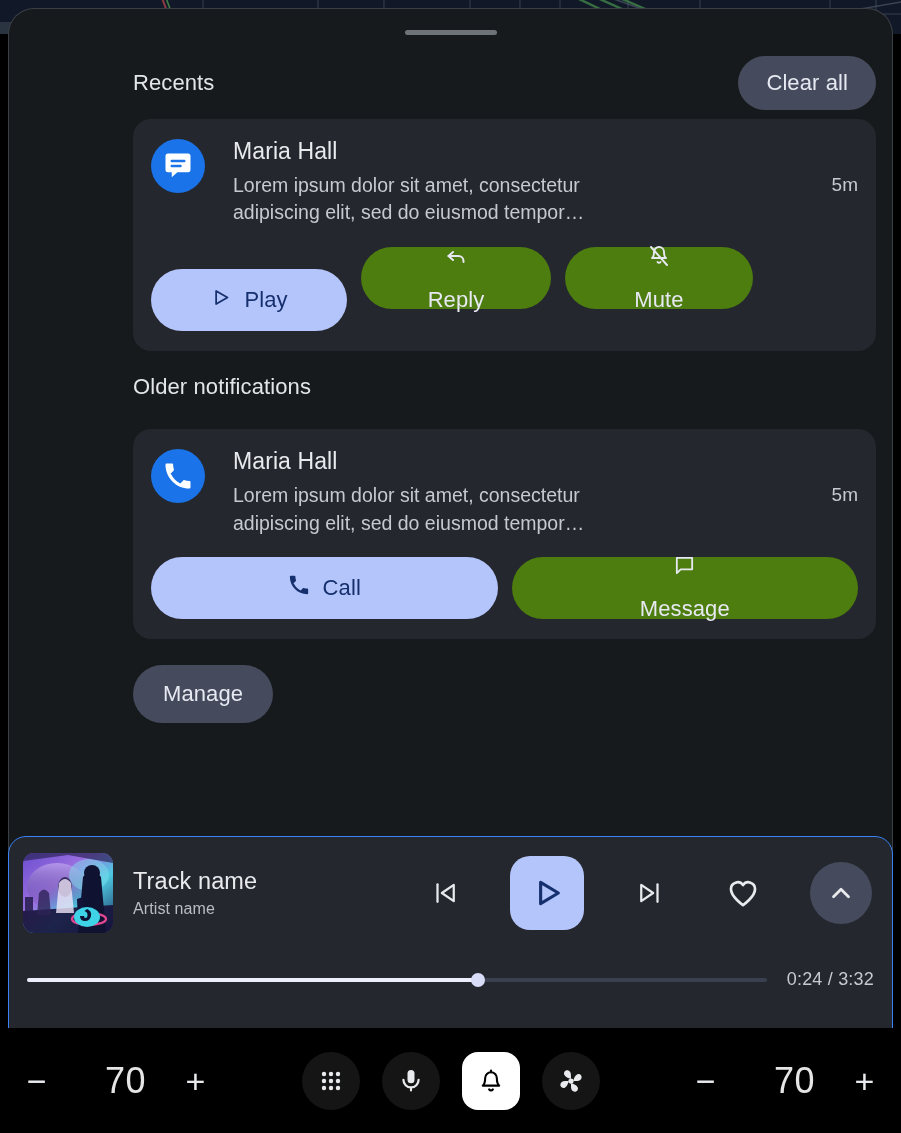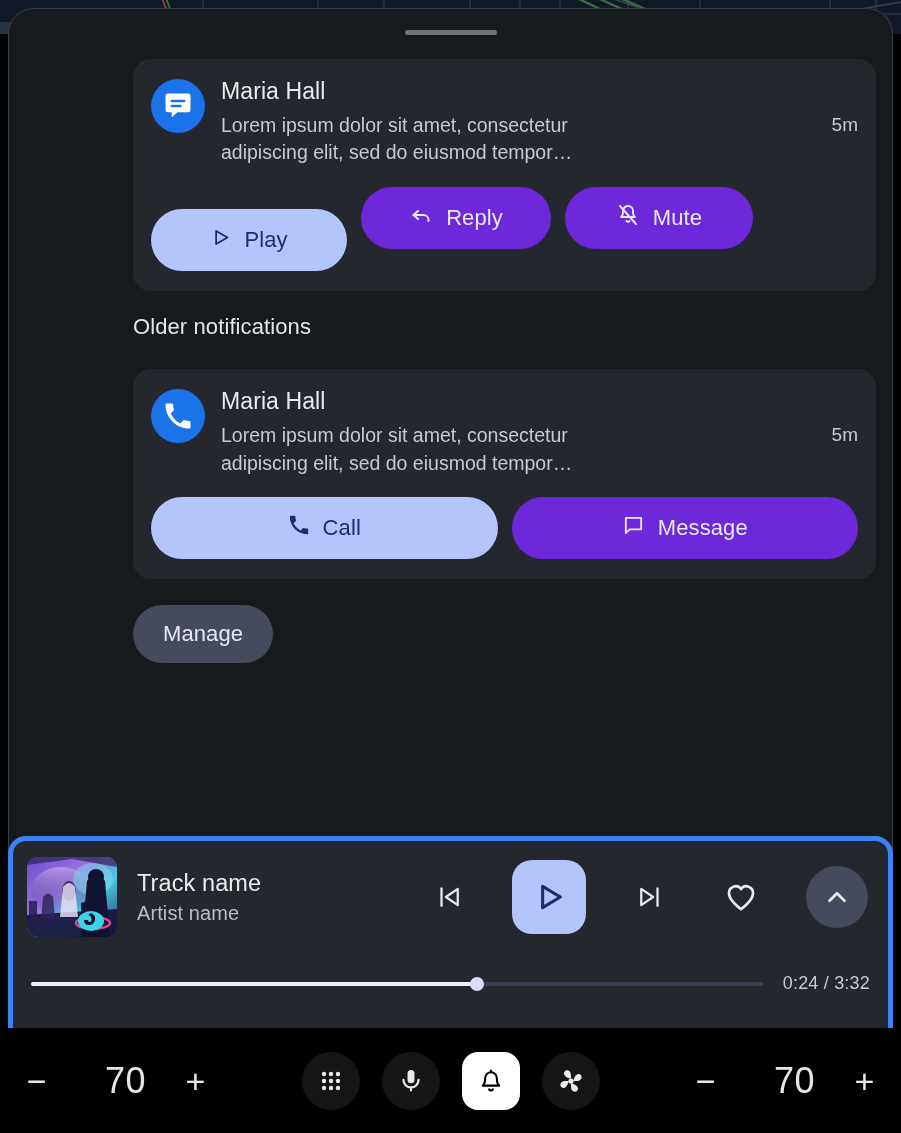--- a/index.html
+++ b/index.html
@@ -93,21 +93,21 @@
   .card {
     background: #24272e;
     border-radius: 18px;
     padding: 18px 18px 20px 18px;
     margin-top: 6px;
   }
 
   .card-head {
     display: flex;
     align-items: flex-start;
-    gap: 16px;
+    gap: 28px;
   }
 
   .avatar {
     flex: 0 0 auto;
     width: 54px;
     height: 54px;
     border-radius: 50%;
     background: #1a73e8;
     display: flex;
     align-items: center;
@@ -161,21 +161,21 @@
     height: 62px;
     border: none;
     border-radius: 34px;
     font-size: 22px;
     font-family: "Liberation Sans", sans-serif;
     cursor: pointer;
     padding: 0 26px;
     letter-spacing: .1px;
   }
   .action-btn.primary { background: #b4c5fb; color: #16306e; }
-  .action-btn.secondary { background: #6d28d9; color: #e7e9f2; }
+  .action-btn.secondary { background: #4d7c0f; color: #e7e9f2; flex-direction: column; }
   .action-btn.flex1 { flex: 1 1 0; }
   .action-btn.w196 { width: 196px; margin-top: 22px; }
   .action-btn.w190 { width: 190px; }
   .action-btn.w188 { width: 188px; }
 
   .manage-btn {
     background: #454a5c;
     color: #e7e9f2;
     border: none;
     border-radius: 30px;
@@ -189,21 +189,21 @@
 
   
   #media {
     position: absolute;
     left: 8px;
     top: 836px;
     width: 885px;
     height: 220px;
     background: #24272e;
     border-radius: 18px;
-    border: 5px solid #3b82f6;
+    border: 1px solid #3b82f6;
   }
 
   .media-row {
     display: flex;
     align-items: center;
     height: 112px;
     padding: 0 14px;
   }
 
   #album-art {
@@ -214,21 +214,21 @@
     flex: 0 0 auto;
   }
 
   .media-meta { margin-left: 20px; flex: 0 0 auto; width: 272px; }
   .track-name {
     font-size: 23.5px;
     color: #e8eaed;
     letter-spacing: .1px;
   }
   .artist-name {
-    font-size: 20px;
+    font-size: 16px;
     color: #b9bdc4;
     margin-top: 5px;
     letter-spacing: .1px;
   }
 
   .media-controls {
     display: flex;
     align-items: center;
     flex: 1 1 auto;
     justify-content: space-between;
@@ -393,20 +393,24 @@
     </svg>
   </div>
 
   <div id="panel">
 
     <div id="drag-handle"></div>
 
     <div id="notif-scroll">
 
       
+      <div class="section-row">
+        <div class="section-title">Recents</div>
+        <button class="chip">Clear all</button>
+      </div>
 
       
       <div class="card">
         <div class="card-head">
           <div class="avatar">
             <svg width="30" height="30" viewBox="0 0 24 24">
               <path d="M20 2H4a2 2 0 0 0-2 2v11a2 2 0 0 0 2 2h3v4l4.5-4H20a2 2 0 0 0 2-2V4a2 2 0 0 0-2-2z" fill="#ffffff"></path>
               <rect x="6" y="7" width="12" height="1.9" rx=".95" fill="#1a73e8"></rect>
               <rect x="6" y="11" width="9" height="1.9" rx=".95" fill="#1a73e8"></rect>
             </svg>

